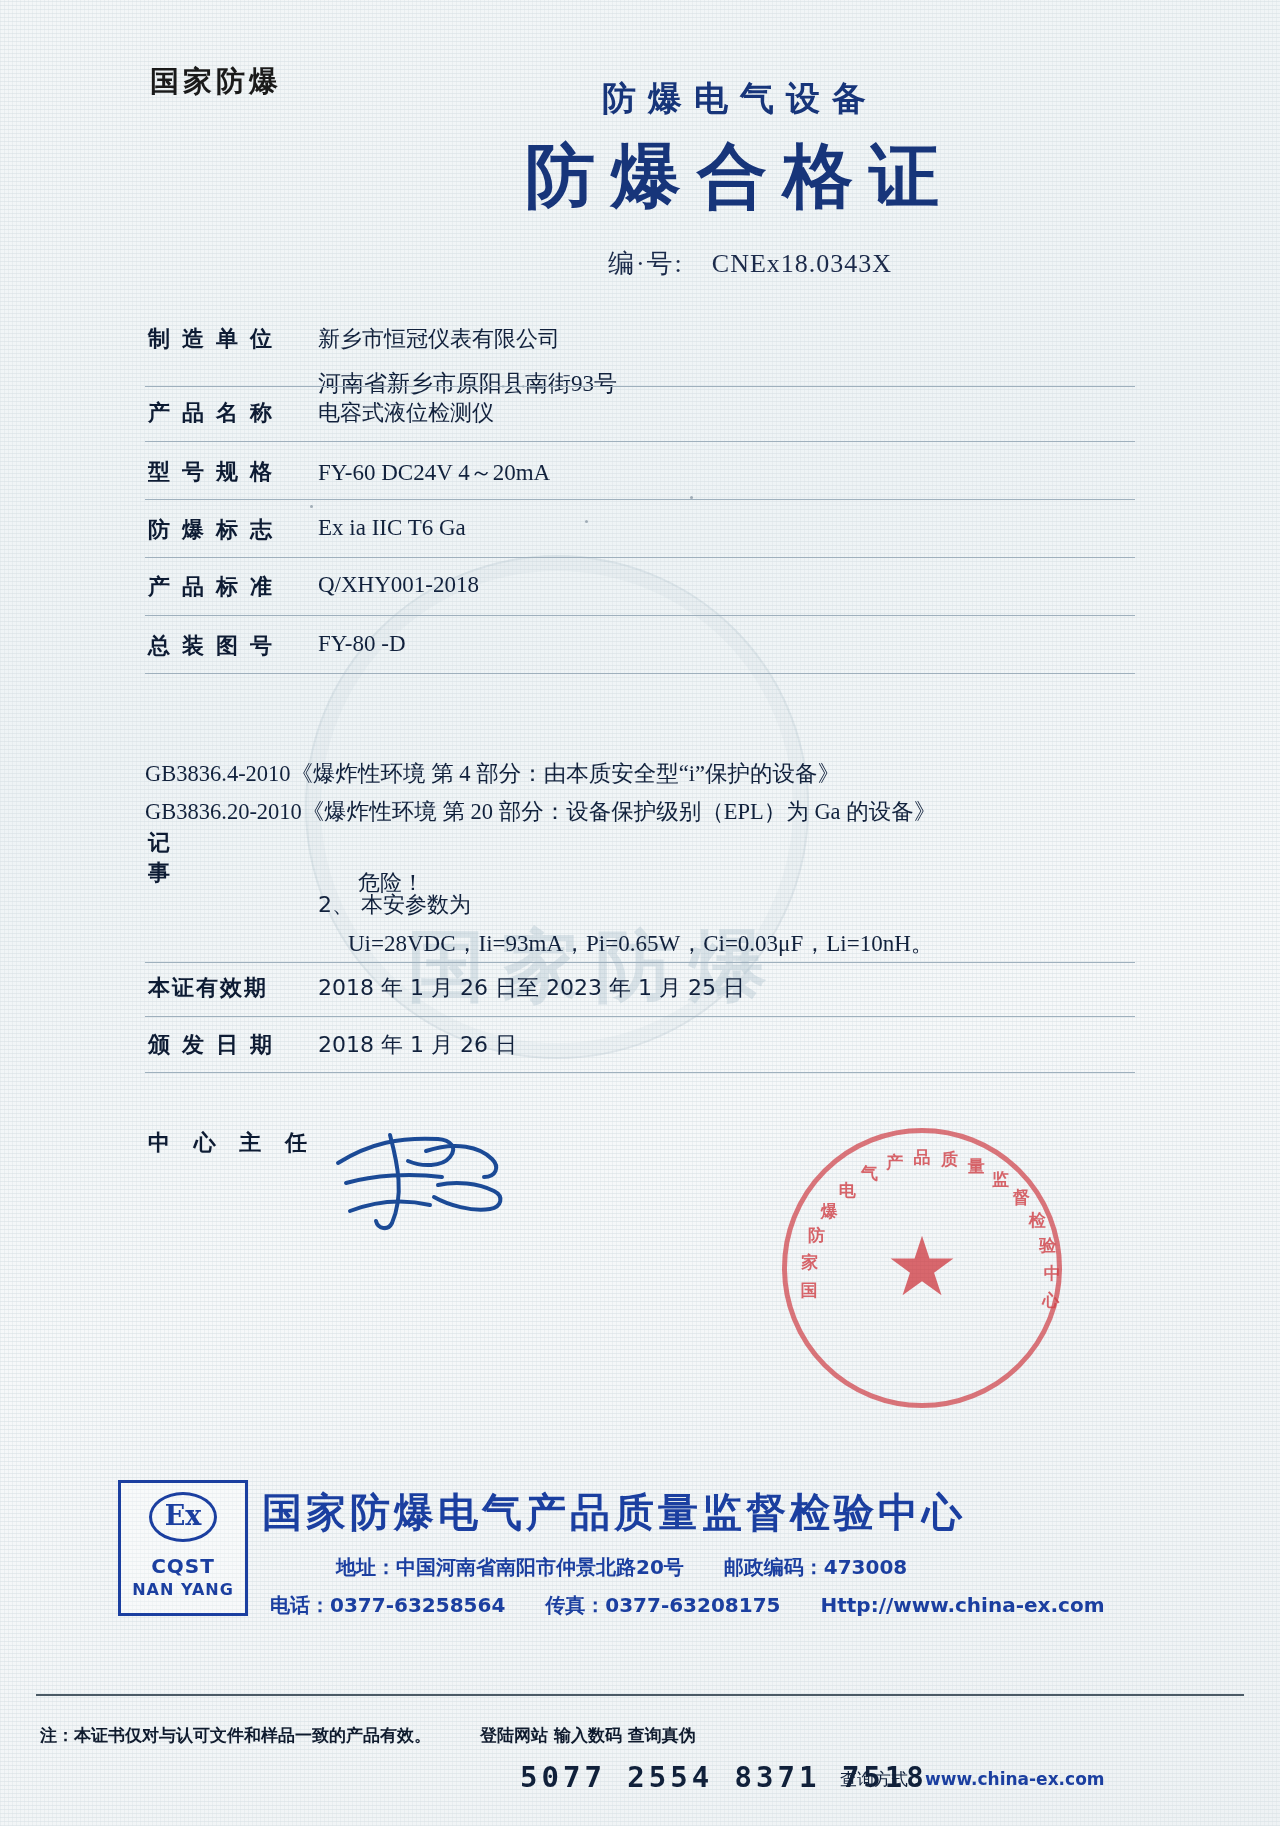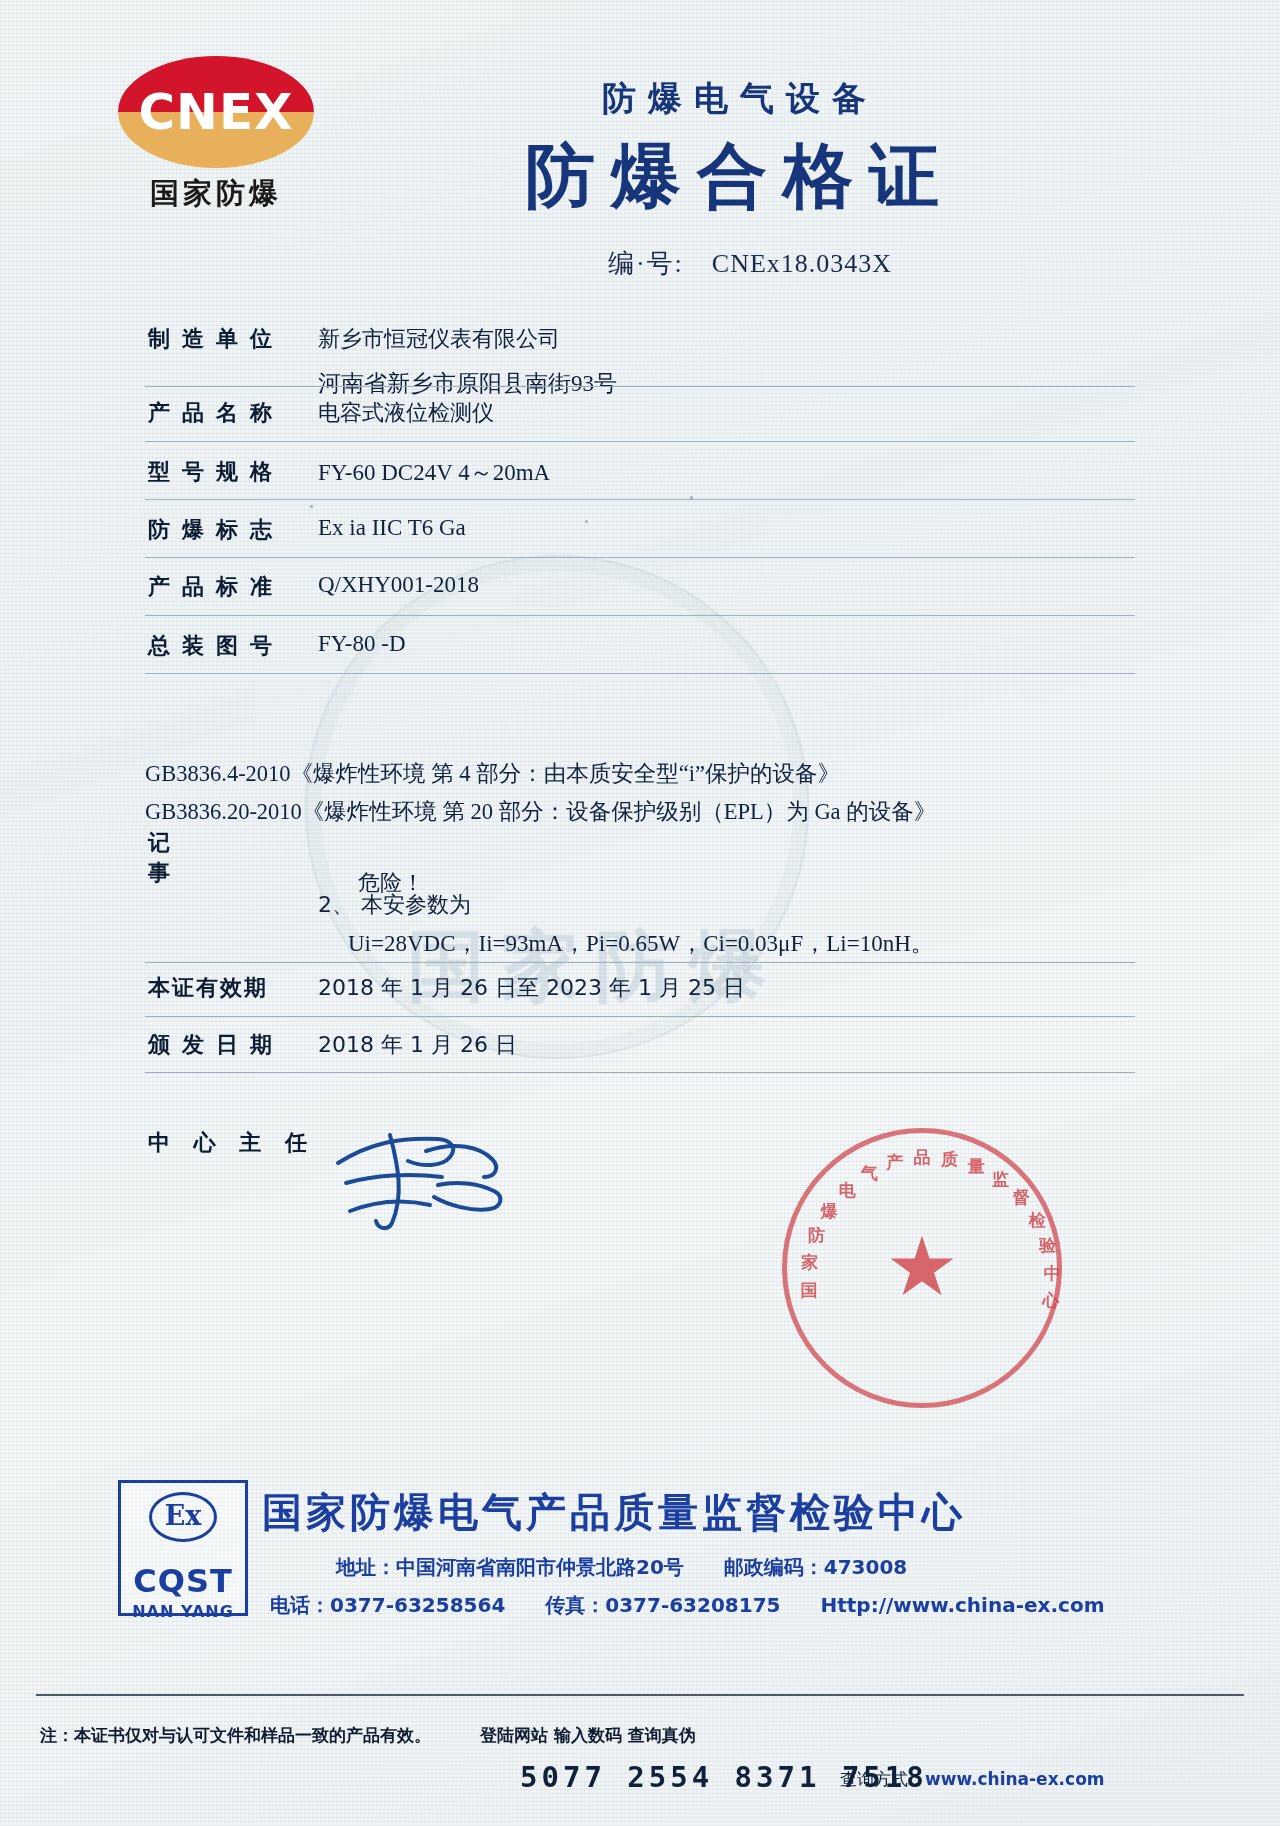--- a/index.html
+++ b/index.html
@@ -245,23 +245,23 @@
     border: 3px solid #1b3fa0;
     border-radius: 50%;
     font-family: "DejaVu Serif", serif;
     font-weight: bold;
     font-size: 27px;
     line-height: 42px;
   }
   .ex-cqst {
     font-family: "DejaVu Sans", sans-serif;
     font-weight: bold;
-    font-size: 32px;
+    font-size: 20px;
     letter-spacing: 1px;
-    margin-top: 20px;
+    margin-top: 12px;
   }
   .ex-ny {
     font-family: "DejaVu Sans", sans-serif;
     font-weight: bold;
     font-size: 16px;
     letter-spacing: 1px;
     margin-top: 2px;
   }
   .org-name {
     position: absolute;
@@ -331,23 +331,20 @@
 <div class="page">
 
   <div class="watermark"></div>
   <div class="watermark-text">国家防爆</div>
 
   <div class="speck" style="left:690px; top:496px;"></div>
   <div class="speck" style="left:585px; top:520px;"></div>
   <div class="speck" style="left:310px; top:505px;"></div>
 
   <div class="logo">
-    <div class="logo-oval">
-      <span>CNEX</span>
-    </div>
     <div class="logo-sub">国家防爆</div>
   </div>
 
   <div class="title-small">防爆电气设备</div>
   <div class="title-big">防爆合格证</div>
 
   <div class="cert-no">
     <span class="lbl">编·号:</span><span class="val">CNEx18.0343X</span>
   </div>
 

